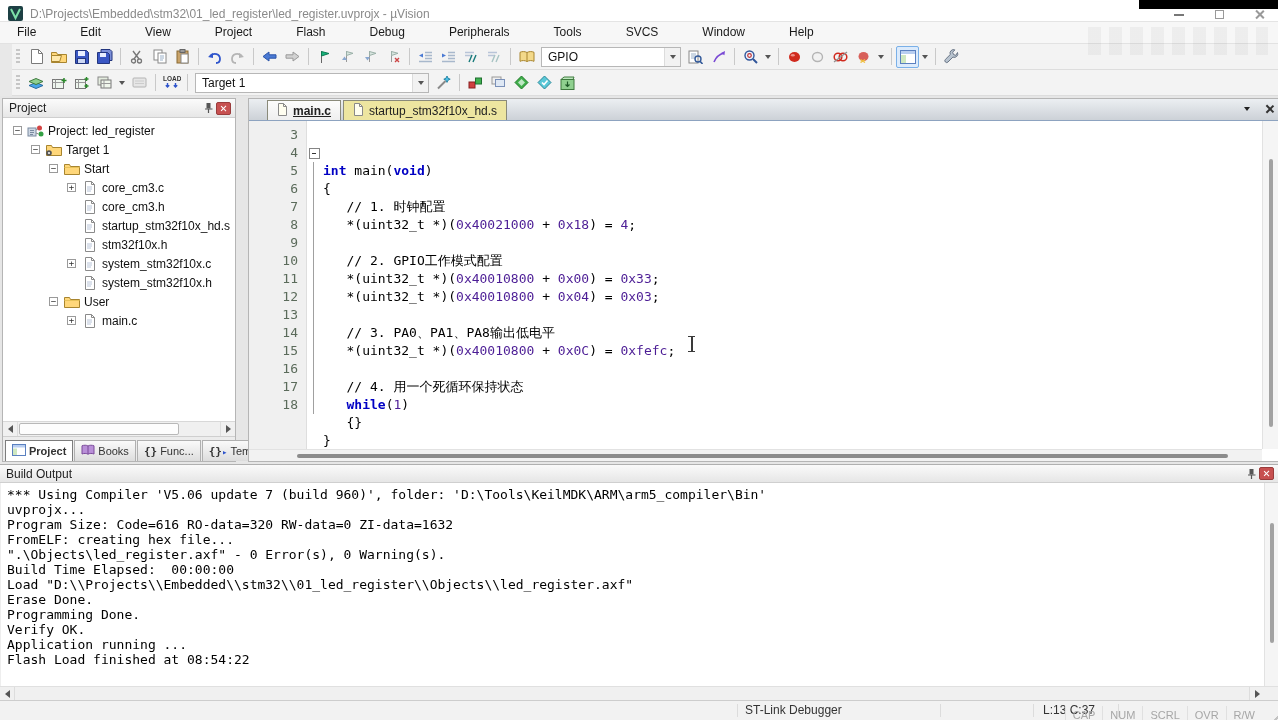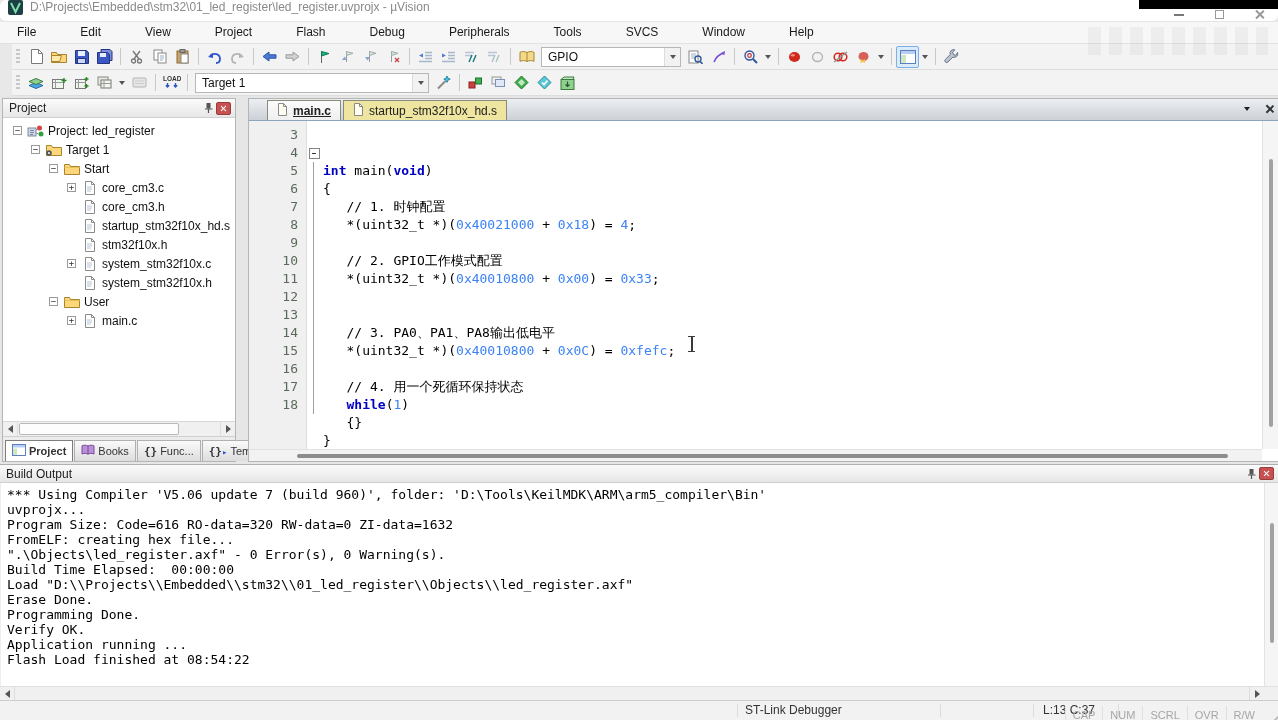--- a/index.html
+++ b/index.html
@@ -1,21 +1,21 @@
 <!DOCTYPE html>
 <html><head>
 <meta charset="utf-8">
 <style>
   * { box-sizing: border-box; }
   html,body { margin:0; padding:0; }
   body { width:1278px; height:720px; overflow:hidden; font-family:"Liberation Sans",sans-serif; background:#e8e8e8; }
   #app { position:relative; width:1278px; height:720px; background:#e8e8e8; }
 
   
-  .titlebar { position:absolute; top:0; left:0; right:0; height:22px; background:#fff; border-bottom:1px solid #e4e4e4; display:flex; align-items:flex-start;border-radius:6px; }
+  .titlebar { position:absolute; top:0; left:0; right:0; height:22px; background:#fff; border-bottom:1px solid #e4e4e4; display:flex; align-items:flex-end; }
   .appicon { margin:0 7px 0 8px; display:flex; }
   .title { font-size:12px; color:#8a8a8a; }
   .blackstrip { position:absolute; top:0; right:0; width:139px; height:9px; background:#000; }
   .winbtns { position:absolute; right:6px; top:8px; display:flex; gap:14px; }
   .wbtn { width:26px; height:13px; display:flex; align-items:center; justify-content:center; cursor:default; }
   .wbtn .min { width:10px; height:2px; background:#777; }
   .wbtn .max { width:9px; height:9px; border:1.5px solid #999; }
   .wbtn .x { position:relative; width:11px; height:11px; }
   .wbtn .x::before,.wbtn .x::after { content:""; position:absolute; left:5px; top:0; width:1.5px; height:11px; background:#999; }
   .wbtn .x::before{ transform:rotate(45deg);} .wbtn .x::after{ transform:rotate(-45deg);}
@@ -88,21 +88,21 @@
   .lnum { width:58px; flex:none; text-align:right; padding-right:9px; color:#5b6b5b; }
   .fold { width:16px; flex:none; position:relative; }
   .fold.open::before { content:""; position:absolute; left:2px; top:4px; width:9px; height:9px; border:1px solid #848484; background:#fff; }
   .fold.open::after { content:""; position:absolute; left:4.5px; top:8.5px; width:4px; height:1px; background:#333; }
   .fold.line::before { content:""; position:absolute; left:6px; top:0; bottom:0; width:1px; background:#a0a0a0; }
   .fold.end::before { content:""; position:absolute; left:6px; top:0; height:9px; width:1px; background:#a0a0a0; }
   .fold.end::after { content:""; position:absolute; left:6px; top:9px; width:6px; height:1px; background:#a0a0a0; }
   .ctext { white-space:pre;margin-top:36px; }
   .seg-kw { color:#0000c4; font-weight:bold; }
   .seg-cm { color:#000000; }
-  .seg-nu { color:#3b82f6; }
+  .seg-nu { color:#4c1d95; }
   .seg-pl { color:#000; }
   .ibeam { position:absolute; left:438px; top:215px; width:9px; height:16px; pointer-events:none; }
   .ibeam::before { content:""; position:absolute; left:4px; top:1px; bottom:1px; width:1.5px; background:#3a3a3a; }
   .ibeam::after { content:""; position:absolute; left:1px; width:7px; top:0; bottom:0; border-top:1.6px solid #3a3a3a; border-bottom:1.6px solid #3a3a3a; }
   .evscroll { position:absolute; right:0; top:0; bottom:0; width:16px; background:#f5f5f5; border-left:1px solid #e2e2e2; }
   .evthumb { position:absolute; left:6px; top:38px; width:4px; height:268px; background:#a2a2a2; border-radius:2px; }
   .ehscroll { position:absolute; left:0; right:16px; bottom:0; height:12px; background:#f2f2f2; border-top:1px solid #e2e2e2; }
   .ehthumb { position:absolute; left:48px; right:34px; top:4px; height:4px; background:#8c8c8c; border-radius:2px; }
 
   
@@ -701,20 +701,21 @@
               <span class="ctext"><span class="seg-pl">   </span><span class="seg-cm">// 2. GPIO工作模式配置</span></span>
             </div>
             <div class="cline">
               <span class="lnum">9</span>
               <span class="fold line"></span>
               <span class="ctext"><span class="seg-pl">   *(uint32_t *)(</span><span class="seg-nu">0x40010800</span><span class="seg-pl"> + </span><span class="seg-nu">0x00</span><span class="seg-pl">) = </span><span class="seg-nu">0x33</span><span class="seg-pl">;</span></span>
             </div>
             <div class="cline">
               <span class="lnum">10</span>
               <span class="fold line"></span>
+              <span class="ctext"><span class="seg-pl">   *(uint32_t *)(</span><span class="seg-nu">0x40010800</span><span class="seg-pl"> + </span><span class="seg-nu">0x04</span><span class="seg-pl">) = </span><span class="seg-nu">0x03</span><span class="seg-pl">;</span></span>
             </div>
             <div class="cline">
               <span class="lnum">11</span>
               <span class="fold line"></span>
               <span class="ctext"></span>
             </div>
             <div class="cline">
               <span class="lnum">12</span>
               <span class="fold line"></span>
               <span class="ctext"><span class="seg-pl">   </span><span class="seg-cm">// 3. PA0、PA1、PA8输出低电平</span></span>

